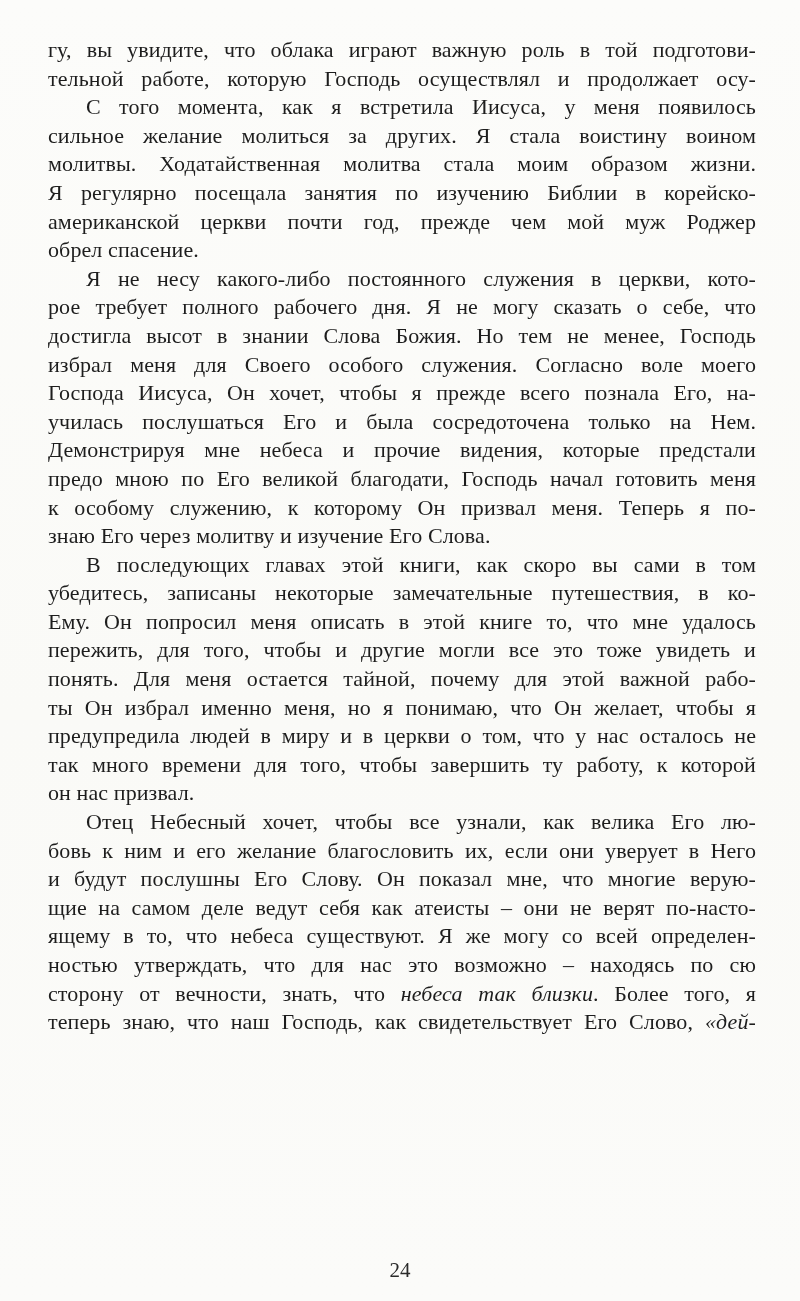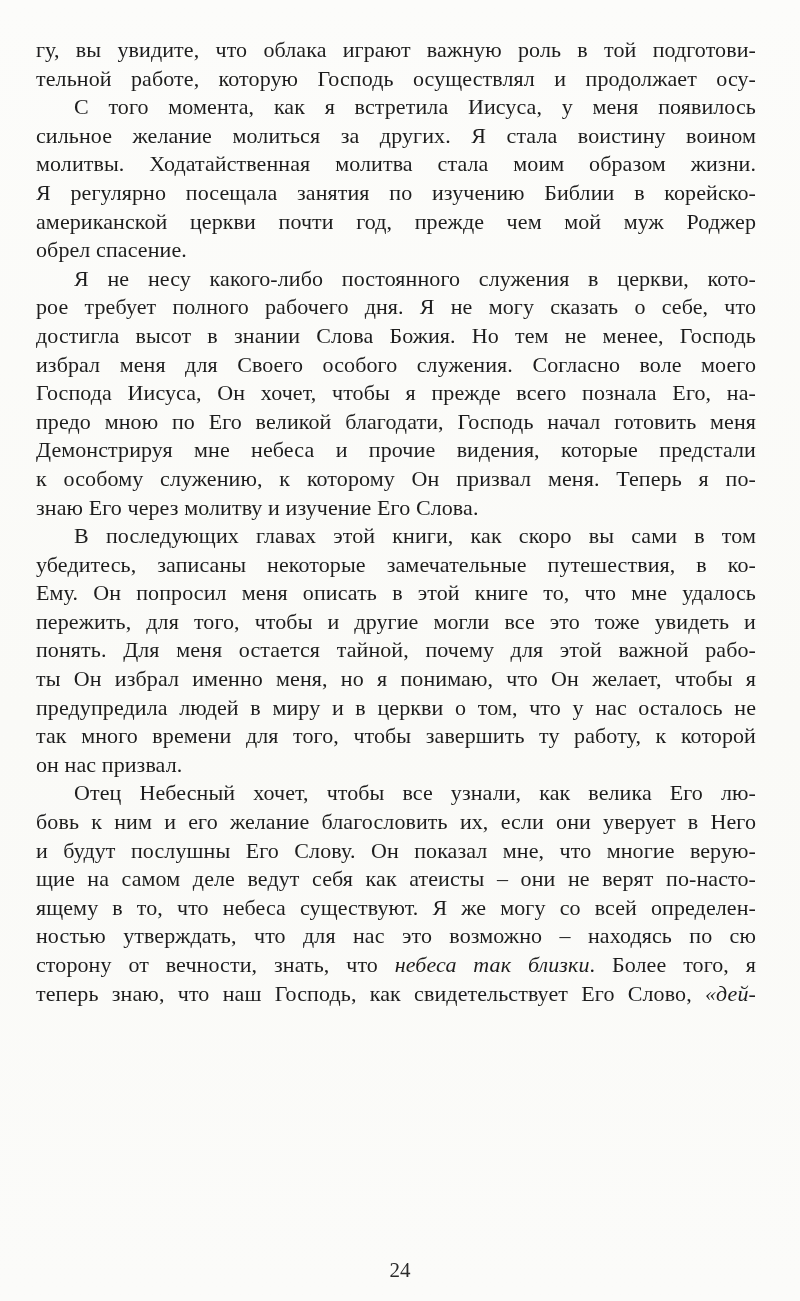--- a/index.html
+++ b/index.html
@@ -7,21 +7,21 @@
     padding: 0;
     background: #e9e9e7;
   }
   .page {
     position: relative;
     width: 800px;
     height: 1301px;
     margin: 0 auto;
     background: linear-gradient(180deg, #fcfcfa 0%, #fafaf7 55%, #fbfbf9 100%);
     box-sizing: border-box;
-    padding: 36px 44px 0 36px;
+    padding: 36px 44px 0 48px;
     font-family: "Liberation Serif", "DejaVu Serif", serif;
     color: #1d1d1d;
     overflow: hidden;
   }
   .line {
     font-size: 22px;
     line-height: 28.6px;
     text-align: justify;
     text-align-last: justify;
     -moz-text-align-last: justify;
@@ -72,22 +72,23 @@
     <div class="line">американской церкви почти год, прежде чем мой муж Роджер</div>
     <div class="line last">обрел спасение.</div>
   </div>
 
   <div>
     <div class="line indent">Я не несу какого-либо постоянного служения в церкви, кото-</div>
     <div class="line">рое требует полного рабочего дня. Я не могу сказать о себе, что</div>
     <div class="line">достигла высот в знании Слова Божия. Но тем не менее, Господь</div>
     <div class="line">избрал меня для Своего особого служения. Согласно воле моего</div>
     <div class="line">Господа Иисуса, Он хочет, чтобы я прежде всего познала Его, на-</div>
+    <div class="line">училась послушаться Его и была сосредоточена только на Нем.</div>
+    <div class="line">Демонстрируя мне небеса и прочие видения, которые предстали</div>
     <div class="line">предо мною по Его великой благодати, Господь начал готовить меня</div>
-    <div class="line">Демонстрируя мне небеса и прочие видения, которые предстали</div>
     <div class="line">к особому служению, к которому Он призвал меня. Теперь я по-</div>
     <div class="line last">знаю Его через молитву и изучение Его Слова.</div>
   </div>
 
 
   <div>
     <div class="line indent">В последующих главах этой книги, как скоро вы сами в том</div>
     <div class="line">убедитесь, записаны некоторые замечательные путешествия, в ко-</div>
     <div class="line">Ему. Он попросил меня описать в этой книге то, что мне удалось</div>
     <div class="line">пережить, для того, чтобы и другие могли все это тоже увидеть и</div>

